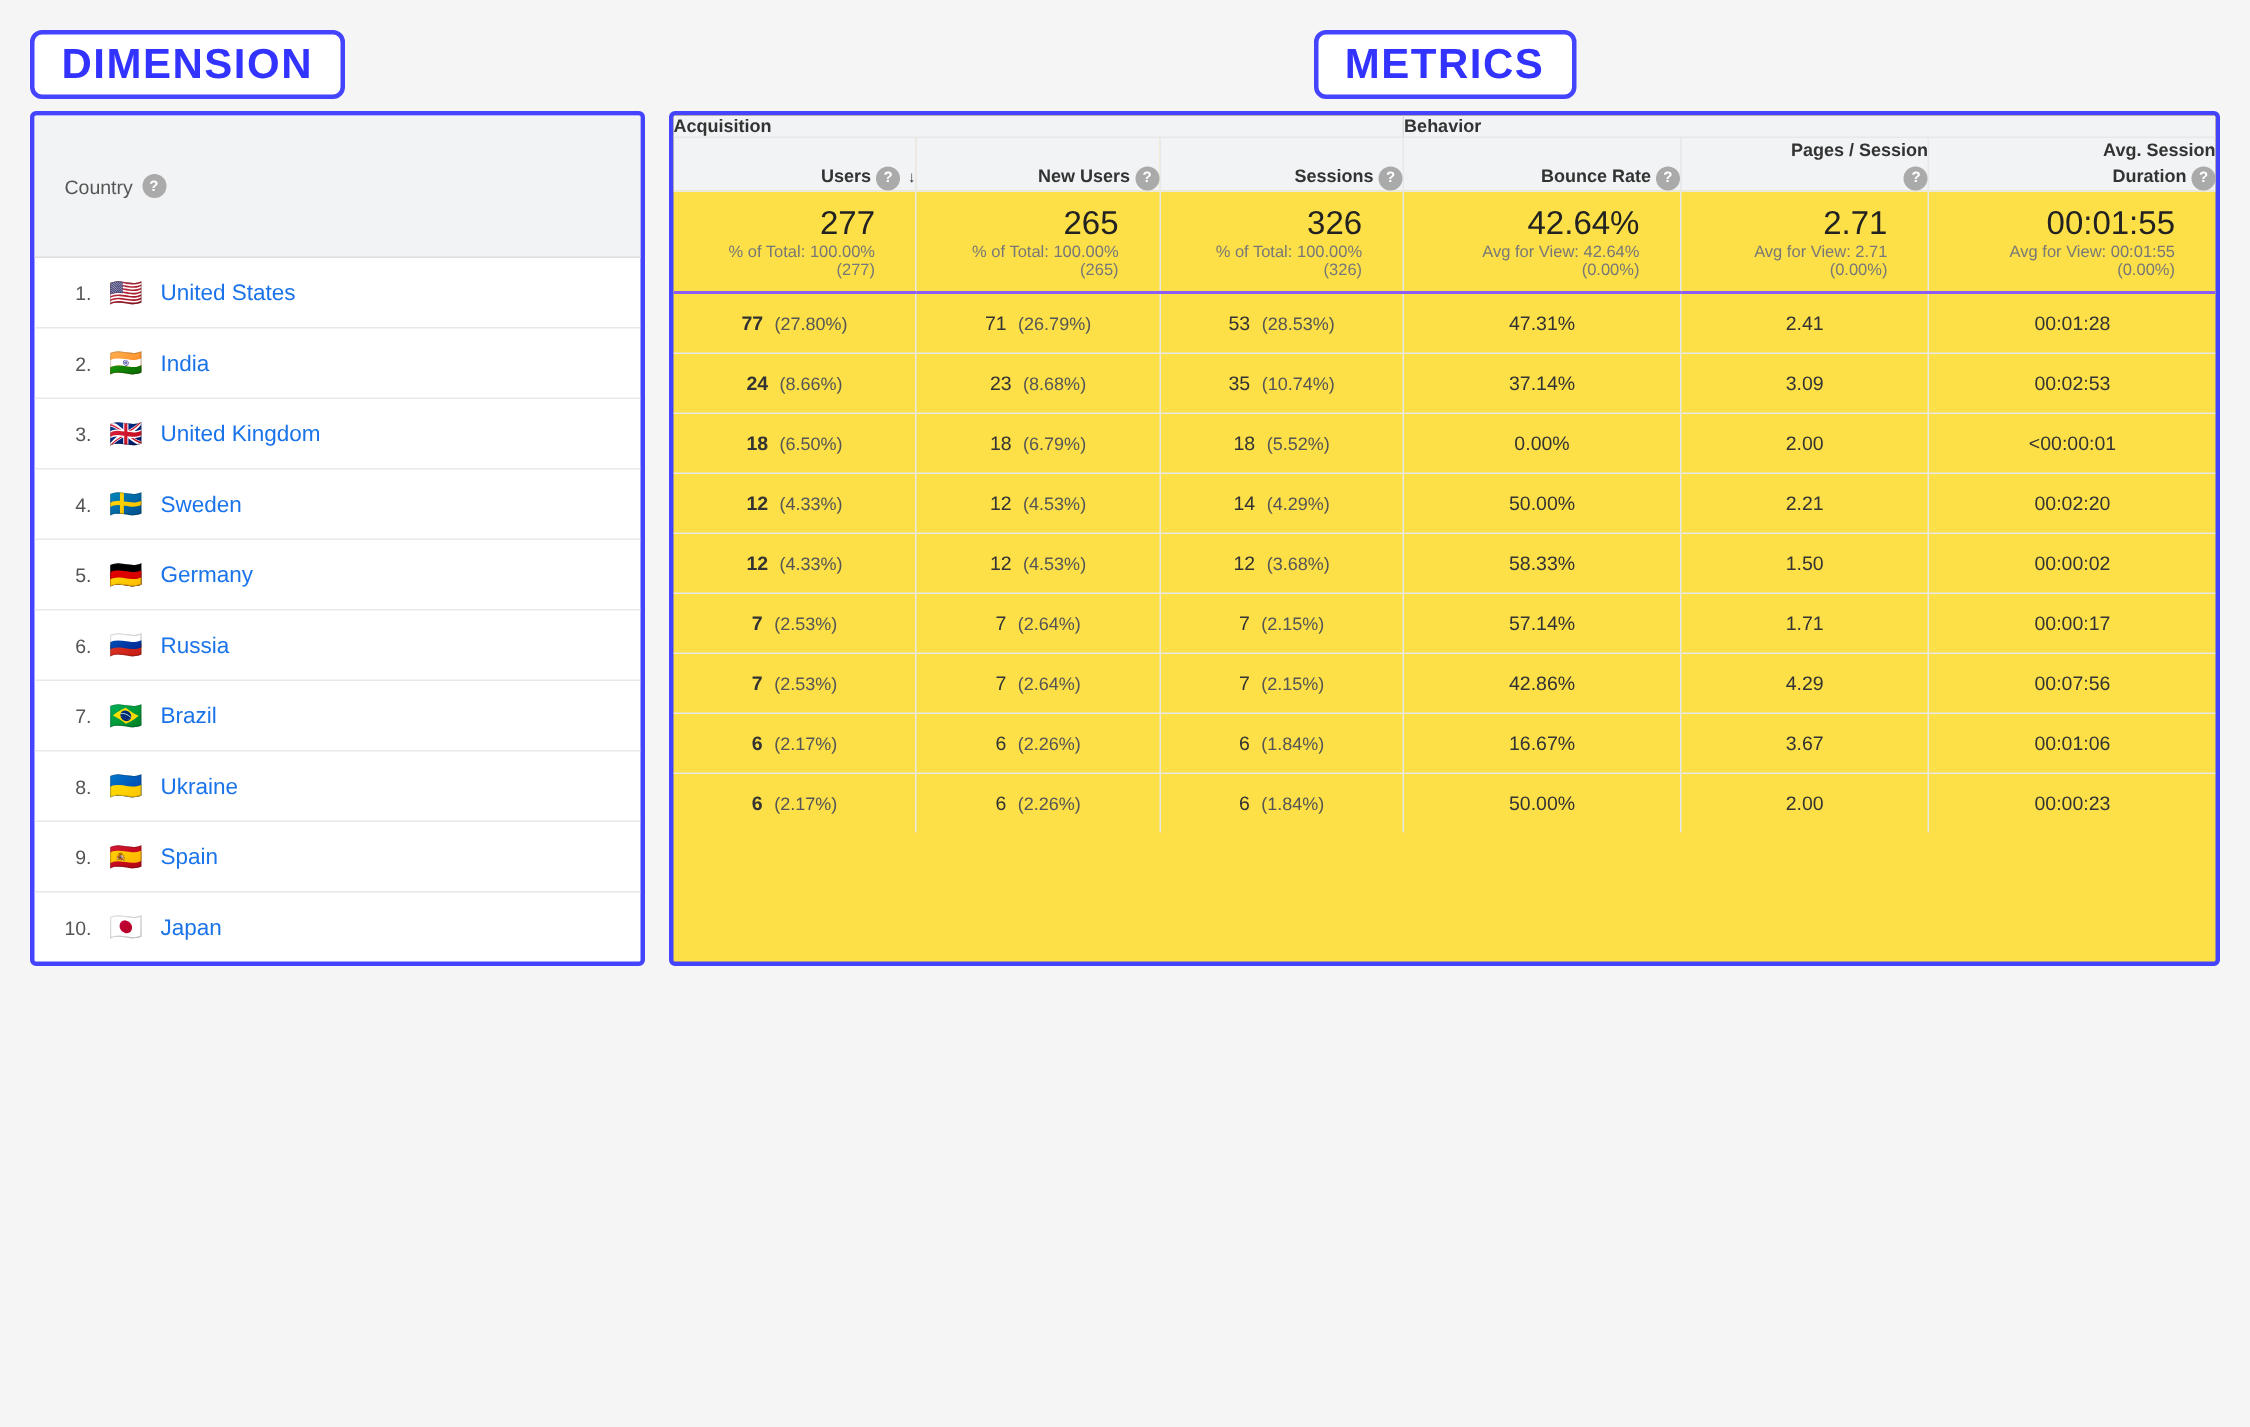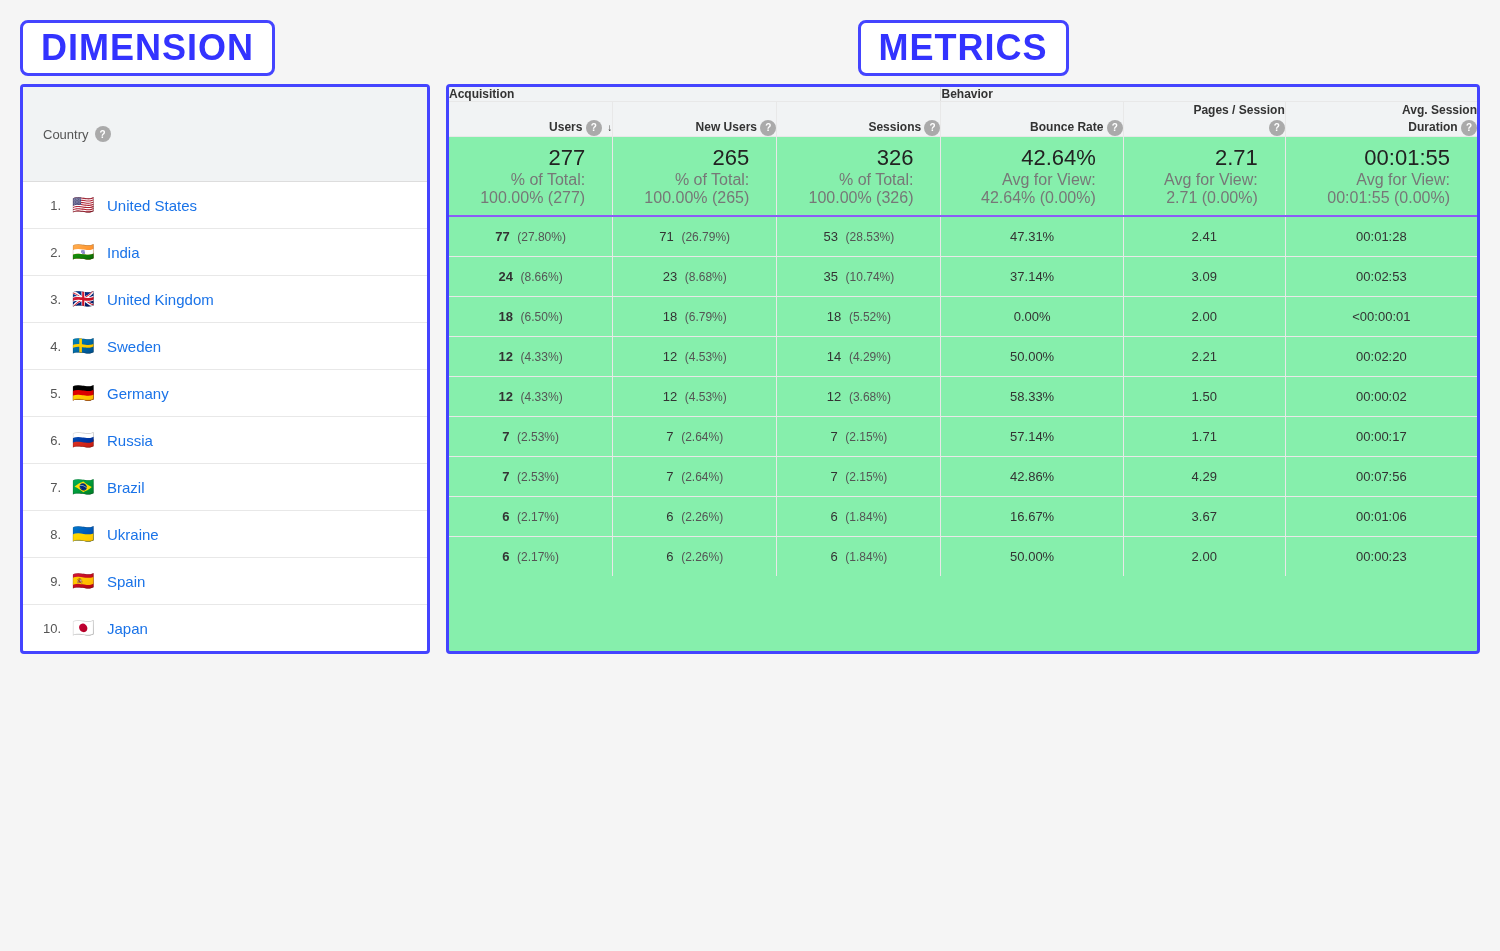--- a/index.html
+++ b/index.html
@@ -21,21 +21,21 @@
     .dimension-label {
       width: 410px;
       margin-right: 16px;
     }
     .metrics-label {
       flex: 1;
       text-align: center;
     }
     .section-title {
       display: inline-block;
-      font-size: 36px;
+      font-size: 28px;
       font-weight: 900;
       color: #3333ff;
       border: 3px solid #4444ff;
       border-radius: 8px;
       padding: 4px 18px;
       background: #fff;
       letter-spacing: 1px;
     }
     .tables-row {
       display: flex;
@@ -46,21 +46,21 @@
       min-width: 410px;
       border: 3px solid #4444ff;
       border-radius: 4px;
       background: #fff;
       overflow: hidden;
     }
     .metrics-panel {
       flex: 1;
       border: 3px solid #4444ff;
       border-radius: 4px;
-      background: #86efac;
+      background: #fde047;
       overflow: hidden;
     }
     
     .dim-header {
       background: #f1f3f4;
       padding: 20px 20px 20px 20px;
       border-bottom: 1px solid #ddd;
       height: 95px;
       display: flex;
       align-items: center;
@@ -153,21 +153,21 @@
       vertical-align: top;
     }
     .totals-row td:last-child { border-right: none; }
     .total-main {
       font-size: 22px;
       font-weight: 400;
       display: block;
       color: #222;
     }
     .total-sub {
-      font-size: 16px;
+      font-size: 11px;
       color: #777;
       display: block;
       text-align: right;
     }
     .data-row td {
       text-align: center;
       padding: 12px 12px;
       font-size: 13px;
       border-right: 1px solid #e8e8e8;
       border-bottom: 1px solid #e8e8e8;

